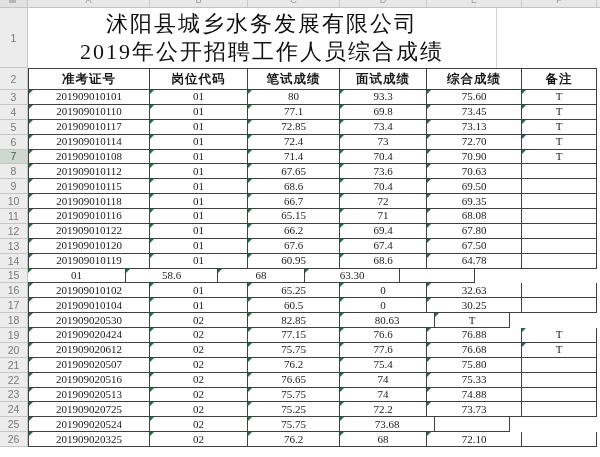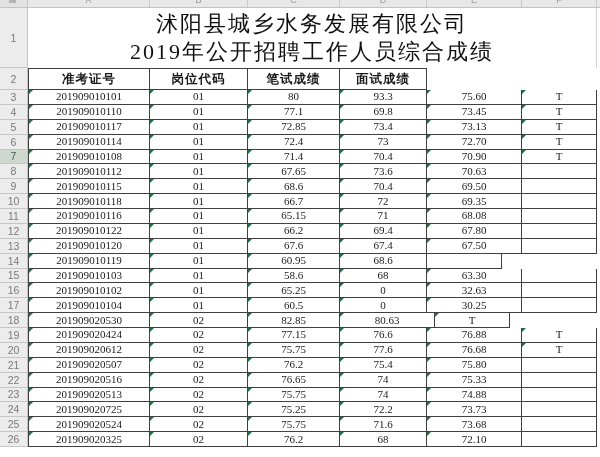--- a/index.html
+++ b/index.html
@@ -35,21 +35,21 @@
     border-bottom:1px solid #c6c6c6;
     color:#7a7a7a;font-size:10.5px;
     display:flex;align-items:center;justify-content:center;
     font-family:"Liberation Sans",sans-serif;
   }
   .gutter-cell.sel{background:#cfd8cf;color:#44604a;}
 
   
   .title-row{height:60px;}
   .title-cell{
-    width:569px;flex:none;
+    width:469px;flex:none;
     border-right:1px solid #d2d2d2;
     display:flex;flex-direction:column;align-items:center;justify-content:center;
     background:#fff;
   }
   .t1,.t2{font-size:22px;line-height:28px;letter-spacing:2px;white-space:nowrap;color:#111;}
 
   
   .cell{
     position:relative;flex:none;
     border-right:1px solid #404040;
@@ -111,20 +111,22 @@
       <div class="t2">2019年公开招聘工作人员综合成绩</div>
     </div>
   </div>
 
   <div class="row header-row">
     <div class="gutter-cell">2</div>
     <div class="cell c1">准考证号</div>
     <div class="cell c2">岗位代码</div>
     <div class="cell c3">笔试成绩</div>
     <div class="cell c4">面试成绩</div>
+    <div class="cell c5">综合成绩</div>
+    <div class="cell c6">备注</div>
   </div>
 
   <div id="tbody">
       <div class="row data-row">
         <div class="gutter-cell">3</div>
         <div class="cell c1">
           <span class="tri"></span>
           <span>201909010101</span>
         </div>
         <div class="cell c2">
@@ -411,28 +413,28 @@
           <span>01</span>
         </div>
         <div class="cell c3">
           <span class="tri"></span>
           <span>60.95</span>
         </div>
         <div class="cell c4">
           <span class="tri"></span>
           <span>68.6</span>
         </div>
+        <div class="cell c5">
+          <span class="tri"></span>
+          <span>64.78</span>
+        </div>
         <div class="cell c6"></div>
       </div>
       <div class="row data-row">
         <div class="gutter-cell">15</div>
-        <div class="cell c1">
-          <span class="tri"></span>
-          <span>201909010103</span>
-        </div>
         <div class="cell c2">
           <span class="tri"></span>
           <span>01</span>
         </div>
         <div class="cell c3">
           <span class="tri"></span>
           <span>58.6</span>
         </div>
         <div class="cell c4">
           <span class="tri"></span>
@@ -671,24 +673,20 @@
           <span class="tri"></span>
           <span>201909020524</span>
         </div>
         <div class="cell c2">
           <span class="tri"></span>
           <span>02</span>
         </div>
         <div class="cell c3">
           <span class="tri"></span>
           <span>75.75</span>
-        </div>
-        <div class="cell c4">
-          <span class="tri"></span>
-          <span>71.6</span>
         </div>
         <div class="cell c5">
           <span class="tri"></span>
           <span>73.68</span>
         </div>
         <div class="cell c6"></div>
       </div>
       <div class="row data-row">
         <div class="gutter-cell">26</div>
         <div class="cell c1">

